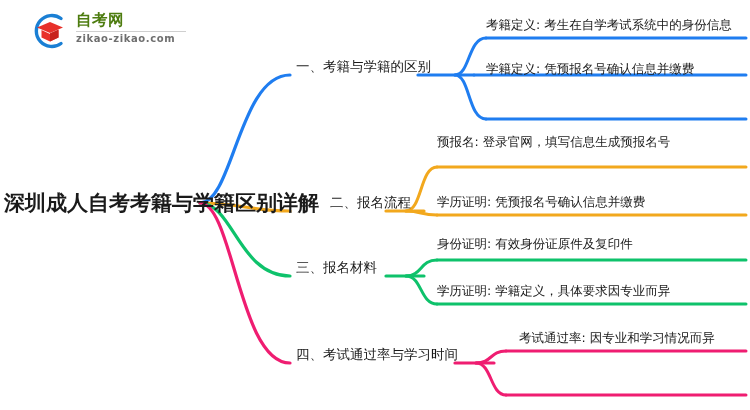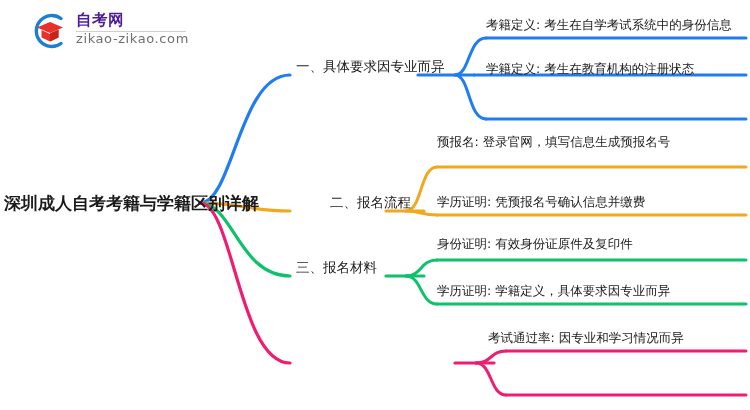--- a/index.html
+++ b/index.html
@@ -39,57 +39,58 @@
   }
   .logo-text {
     position: absolute;
     left: 46px;
     top: 1px;
     width: 112px;
   }
   .logo-title {
     font-size: 15.5px;
     font-weight: bold;
-    color: #4c1d95;
+    color: #4d7c0f;
     letter-spacing: 0.5px;
     line-height: 19px;
     white-space: nowrap;
   }
   .logo-rule {
     height: 1px;
     background: #cfcfcf;
     margin: 1px 0 1px 0;
     width: 110px;
   }
   .logo-sub {
-    font-size: 13px;
+    font-size: 10px;
     color: #6f6f6f;
     letter-spacing: 0.6px;
     line-height: 11px;
     white-space: nowrap;
+    font-weight: bold;
   }
 
   
   #connectors {
     position: absolute;
     left: 0;
     top: 0;
     width: 750px;
     height: 410px;
   }
   #connectors path { fill: none; stroke-linecap: round; }
 
   
   .node {
     position: absolute;
     white-space: nowrap;
     color: #1a1a1a;
   }
   .node-root {
-    font-size: 17px;
+    font-size: 21px;
     font-weight: bold;
     line-height: 18px;
     left: 4px;
     top: 194px;
   }
   .node-branch {
     font-size: 13.5px;
     line-height: 17px;
   }
   .node-leaf {
@@ -102,21 +103,21 @@
   .b3 { left: 296px; top: 259px; }
   .b4 { left: 296px; top: 346px; }
 
   .l1 { left: 486px; top: 17px; }
   .l2 { left: 486px; top: 61px; }
   .l3 { left: 486px; top: 99px; }
   .l4 { left: 437px; top: 134px; }
   .l5 { left: 437px; top: 194px; }
   .l6 { left: 437px; top: 236px; }
   .l7 { left: 437px; top: 283px; }
-  .l8 { left: 488px; top: 330px; }
+  .l8 { left: 519px; top: 330px; }
   .l9 { left: 506px; top: 374px; }
 </style>
 </head>
 <body>
 
 <div id="mindmap-root">
 
   <div class="logo-block">
     <svg class="logo-mark" viewBox="0 0 40 38">
       <path d="M31 6.5 A15.5 15.5 0 1 0 31 31.5" stroke="#1a7fd4" stroke-width="3.4" fill="none" stroke-linecap="round"></path>
@@ -158,26 +159,27 @@
     <path d="M200,203 C233,203 239,363 290,363" stroke="#ef1d71" stroke-width="3.2"></path>
     <path d="M455,363 L494,363" stroke="#ef1d71" stroke-width="3.2"></path>
     <path d="M476,363 C492,363 490,351 506,351" stroke="#ef1d71" stroke-width="3"></path>
     <path d="M506,351 L746,351" stroke="#ef1d71" stroke-width="3"></path>
     <path d="M476,363 C492,363 490,395 506,395" stroke="#ef1d71" stroke-width="3"></path>
     <path d="M506,395 L746,395" stroke="#ef1d71" stroke-width="3"></path>
   </svg>
 
   <div class="node node-root">深圳成人自考考籍与学籍区别详解</div>
 
-  <div class="node node-branch b1">一、具体要求因专业而异</div>
+  <div class="node node-branch b1">一、考籍与学籍的区别</div>
   <div class="node node-branch b2">二、报名流程</div>
   <div class="node node-branch b3">三、报名材料</div>
+  <div class="node node-branch b4">四、考试通过率与学习时间</div>
 
   <div class="node node-leaf l1">考籍定义: 考生在自学考试系统中的身份信息</div>
-  <div class="node node-leaf l2">学籍定义: 考生在教育机构的注册状态</div>
+  <div class="node node-leaf l2">学籍定义: 凭预报名号确认信息并缴费</div>
 
   <div class="node node-leaf l4">预报名: 登录官网，填写信息生成预报名号</div>
   <div class="node node-leaf l5">学历证明: 凭预报名号确认信息并缴费</div>
 
   <div class="node node-leaf l6">身份证明: 有效身份证原件及复印件</div>
   <div class="node node-leaf l7">学历证明: 学籍定义，具体要求因专业而异</div>
 
   <div class="node node-leaf l8">考试通过率: 因专业和学习情况而异</div>
 
 </div>

